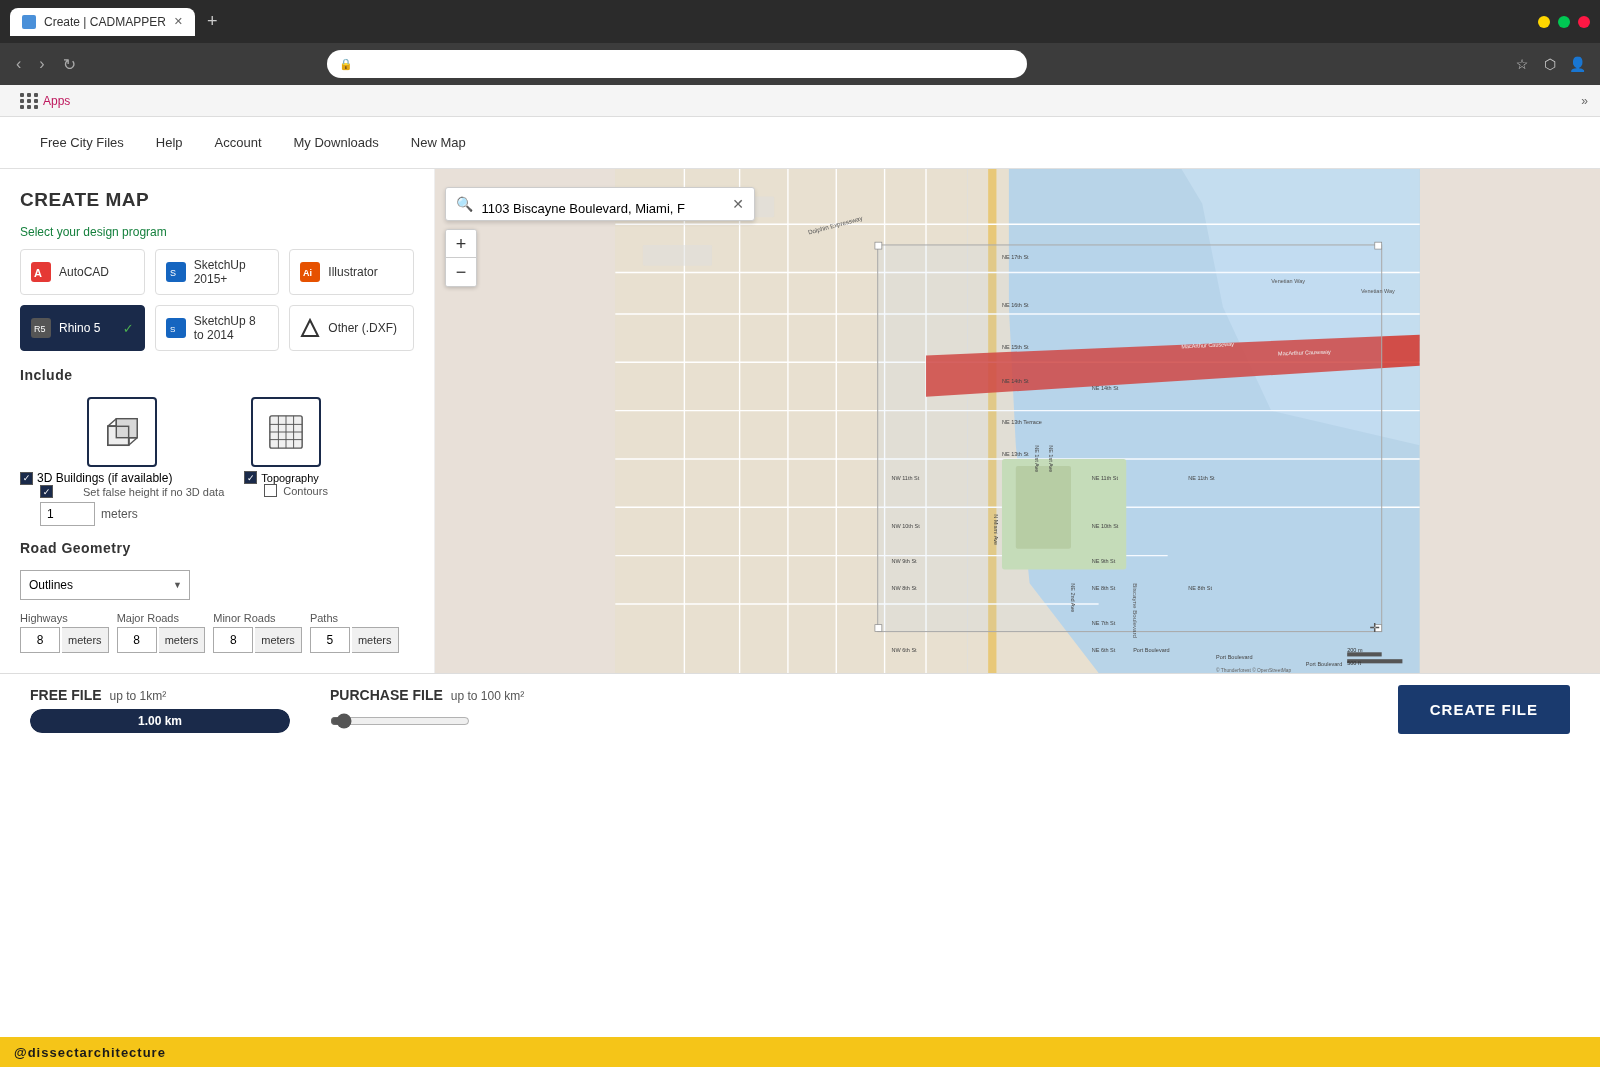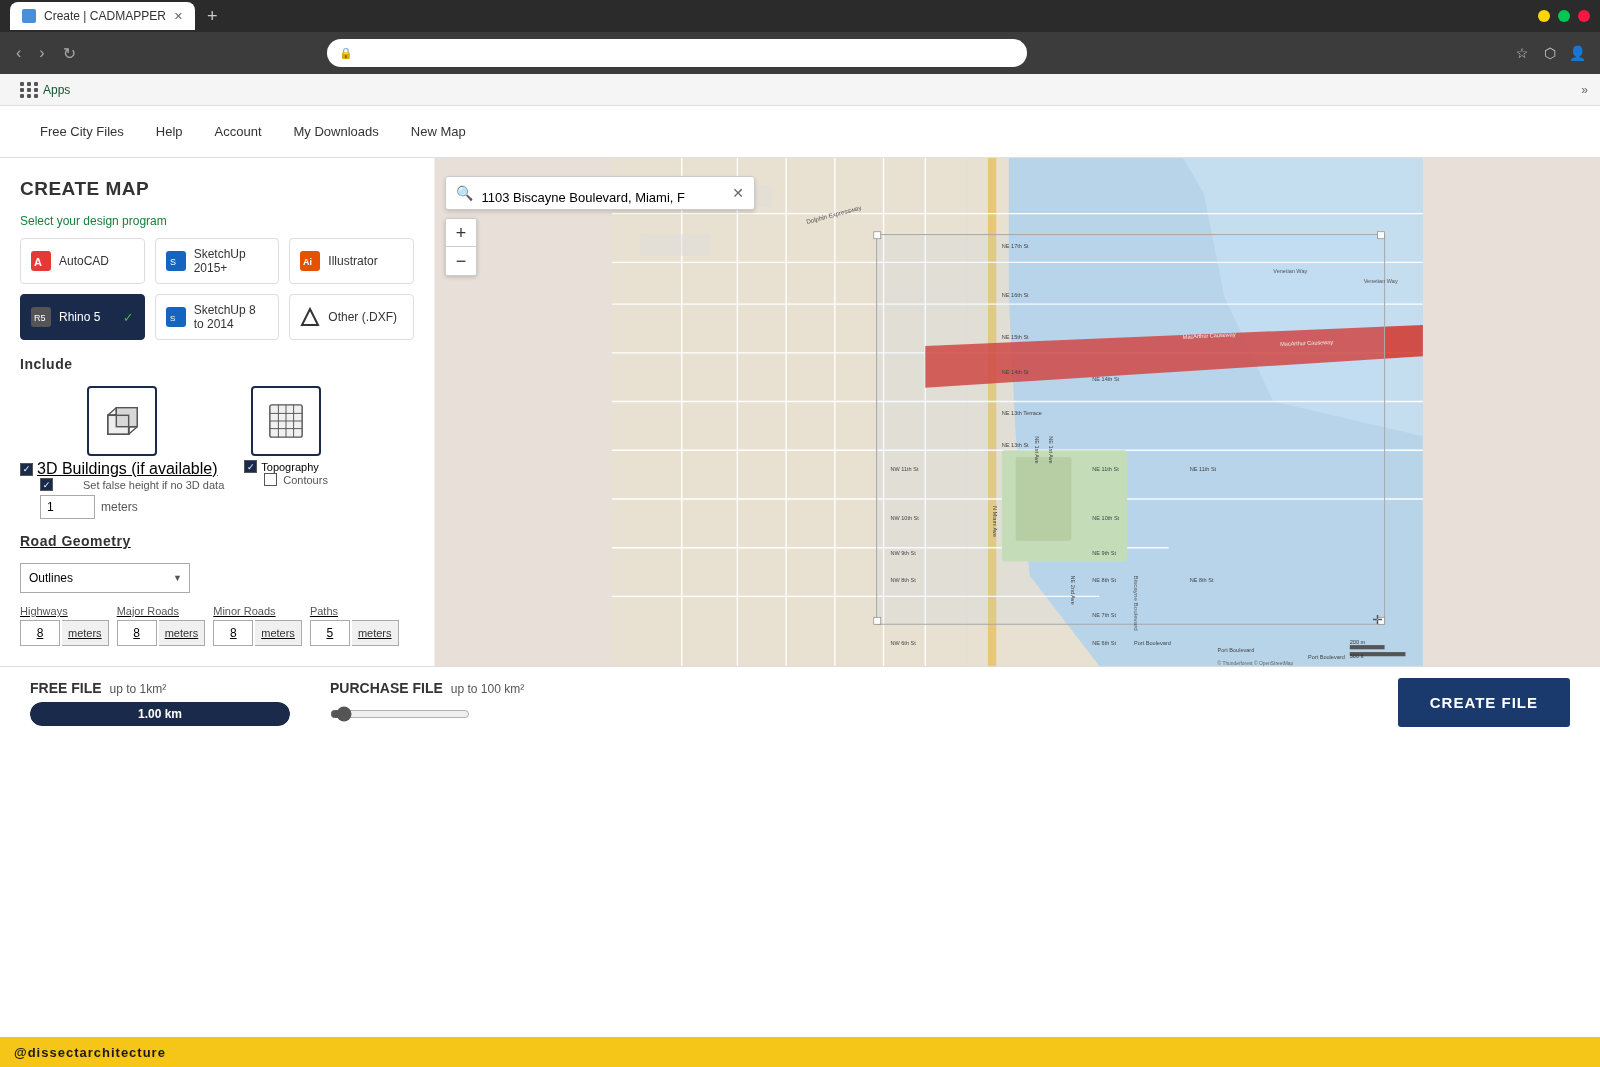--- a/index.html
+++ b/index.html
@@ -1,19 +1,19 @@
 <!DOCTYPE html>
 <html><head>
   <meta charset="utf-8">
   <style>
     * { box-sizing: border-box; margin: 0; padding: 0; }
     body { font-family: Arial, sans-serif; font-size: 13px; background: #fff; width: 1600px; height: 1067px; overflow: hidden; }
 
     
-    .browser-chrome { background: #2b2b2b; height: 32px; display: flex; align-items: center; padding: 0 10px; gap: 8px; }
+    .browser-chrome { background: #2b2b2b; height: 43px; display: flex; align-items: center; padding: 0 10px; gap: 8px; }
     .browser-tab { background: #fff; border-radius: 8px 8px 0 0; padding: 0 12px; height: 28px; display: flex; align-items: center; gap: 8px; font-size: 12px; color: #333; min-width: 180px; }
     .tab-favicon { width: 14px; height: 14px; background: #4a90d9; border-radius: 2px; display: inline-block; }
     .tab-close { margin-left: auto; color: #666; cursor: pointer; font-size: 11px; }
     .new-tab-btn { color: #ccc; font-size: 18px; cursor: pointer; margin-left: 4px; }
     .window-controls { margin-left: auto; display: flex; gap: 8px; }
     .win-btn { width: 12px; height: 12px; border-radius: 50%; cursor: pointer; }
     .win-min { background: #ffd600; }
     .win-max { background: #00c853; }
     .win-close { background: #ff1744; }
 
@@ -21,21 +21,21 @@
     .address-bar { background: #3c3c3c; height: 42px; display: flex; align-items: center; padding: 0 12px; gap: 10px; }
     .nav-btn { color: #aaa; font-size: 16px; cursor: pointer; background: none; border: none; padding: 4px; }
     .url-bar { background: #fff; border-radius: 20px; flex: 1; height: 28px; display: flex; align-items: center; padding: 0 12px; font-size: 12px; color: #333; max-width: 700px; margin: 0 auto; }
     .url-lock { margin-right: 6px; color: #555; font-size: 11px; }
     .url-text { flex: 1; font-size: 12px; color: #333; }
     .address-icons { display: flex; gap: 8px; margin-left: auto; align-items: center; }
     .addr-icon { width: 20px; height: 20px; display: flex; align-items: center; justify-content: center; color: #ccc; font-size: 14px; cursor: pointer; }
 
     
     .bookmarks-bar { background: #f5f5f5; height: 32px; display: flex; align-items: center; padding: 0 12px; border-bottom: 1px solid #ddd; }
-    .apps-btn { display: flex; align-items: center; gap: 4px; font-size: 12px; color: #14532d; cursor: pointer; padding: 4px 8px; border-radius: 4px; }
+    .apps-btn { display: flex; align-items: center; gap: 4px; font-size: 12px; color: #be185d; cursor: pointer; padding: 4px 8px; border-radius: 4px; }
     .apps-icon { display: grid; grid-template-columns: repeat(3, 5px); gap: 2px; }
     .app-dot { width: 4px; height: 4px; background: #555; border-radius: 1px; }
     .bm-more { margin-left: auto; color: #666; font-size: 12px; cursor: pointer; }
 
     
     .top-nav { background: #fff; height: 52px; display: flex; align-items: center; padding: 0 40px; border-bottom: 1px solid #e0e0e0; }
     .logo { font-size: 22px; font-weight: bold; letter-spacing: -1px; color: #333; flex: 1; }
     .logo span { color: #333; }
     .nav-links { display: flex; gap: 32px; align-items: center; }
     .nav-link { font-size: 13px; color: #333; text-decoration: none; cursor: pointer; }
@@ -64,21 +64,21 @@
     .check-box.unchecked { background: #fff; }
     .check-mark { color: #fff; font-size: 9px; }
 
     .sub-option { margin-left: 20px; display: flex; align-items: center; gap: 6px; font-size: 11px; color: #555; }
 
     .height-input-row { display: flex; align-items: center; gap: 6px; margin-top: 4px; margin-left: 20px; }
     .height-input { width: 55px; height: 24px; border: 1px solid #aaa; padding: 0 6px; font-size: 12px; }
     .unit-label { font-size: 12px; color: #555; }
 
     
-    .road-section { margin-top: 10px; text-decoration: underline; }
+    .road-section { margin-top: 10px; }
     .road-select-row { margin-bottom: 12px; }
 
     .road-widths-row { display: flex; gap: 8px; align-items: flex-end; flex-wrap: wrap; }
     .road-width-group { display: flex; flex-direction: column; gap: 3px; }
     .road-width-label { font-size: 11px; color: #555; }
     .road-width-inputs { display: flex; gap: 2px; align-items: center; }
     .road-num-input { width: 40px; height: 26px; border: 1px solid #aaa; padding: 0 4px; font-size: 12px; text-align: center; }
     .road-unit { font-size: 11px; color: #333; background: #f0f0f0; border: 1px solid #aaa; border-left: none; height: 26px; padding: 0 6px; display: flex; align-items: center; }
 
     
@@ -266,21 +266,21 @@
                 <rect x="5" y="14" width="22" height="20" fill="#eee" stroke="#555" stroke-width="1.5"></rect>
                 <rect x="14" y="6" width="22" height="20" fill="#d8d8d8" stroke="#555" stroke-width="1.5"></rect>
                 <rect x="5" y="14" width="22" height="20" fill="none" stroke="#555" stroke-width="1.5"></rect>
               </svg>
             </div>
           </div>
           <div style="display:flex; align-items:center; gap:4px; margin-top:4px;">
             <div class="check-box">
                 <span class="check-mark">✓</span>
               </div>
-            <span style="font-size:16px;text-decoration:underline;">3D Buildings (if available)</span>
+            <span style="font-size:12px;">3D Buildings (if available)</span>
           </div>
           <div class="sub-option">
             <div class="check-box">
                 <span class="check-mark">✓</span>
               </div>
             <span style="font-size:11px;margin-left:24px;">Set false height if no 3D data</span>
           </div>
           <div class="height-input-row">
             <input class="height-input" type="text" value="1" style="">
             <span class="unit-label">meters</span>

